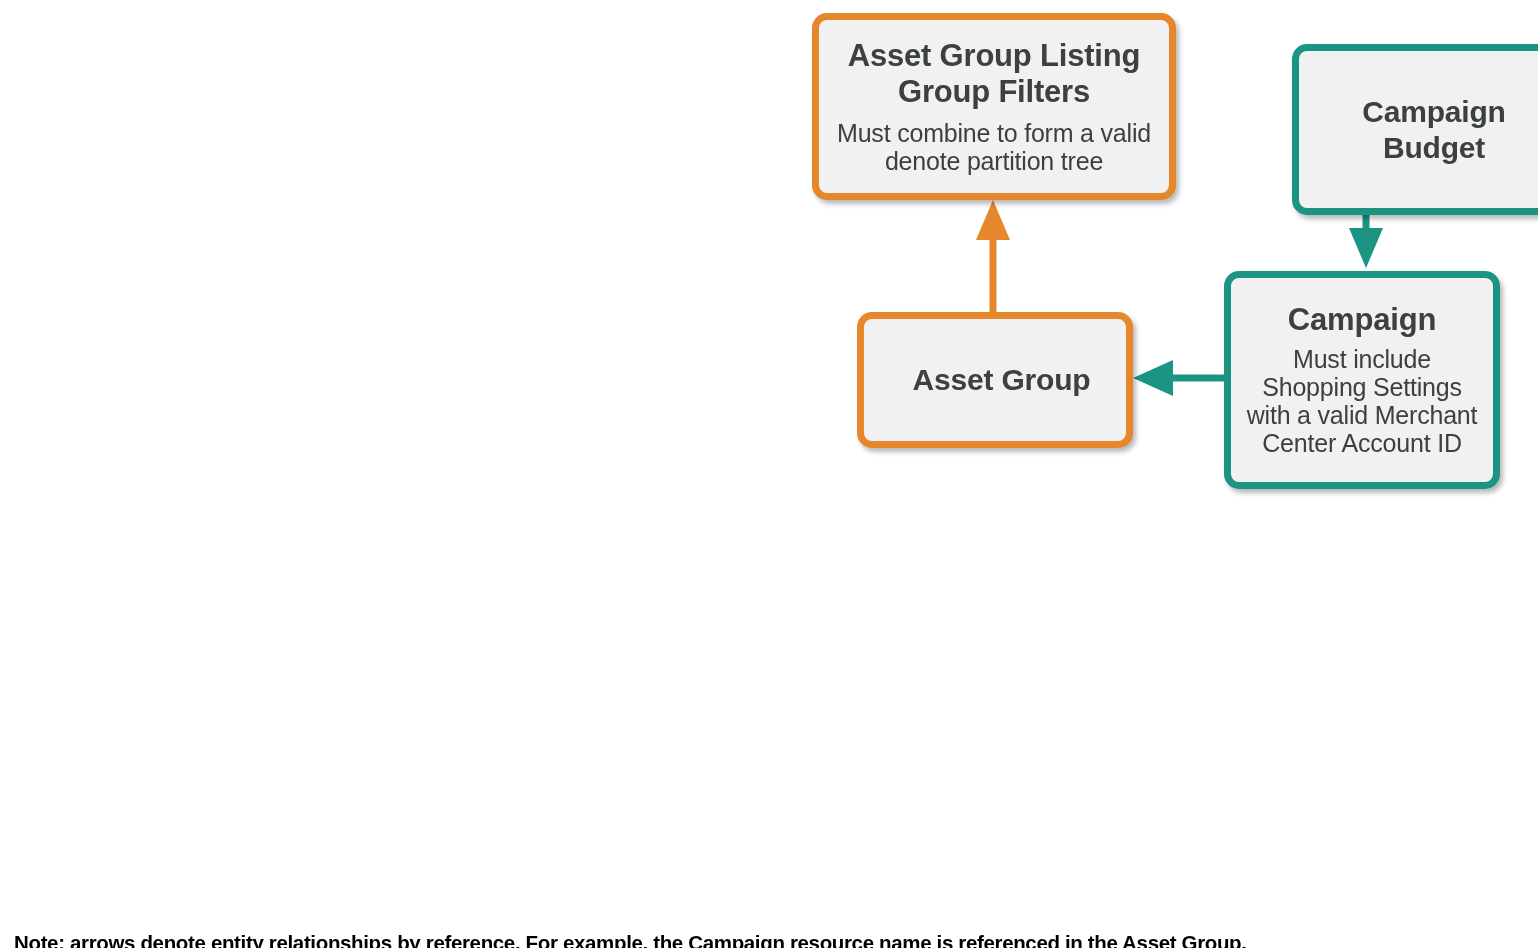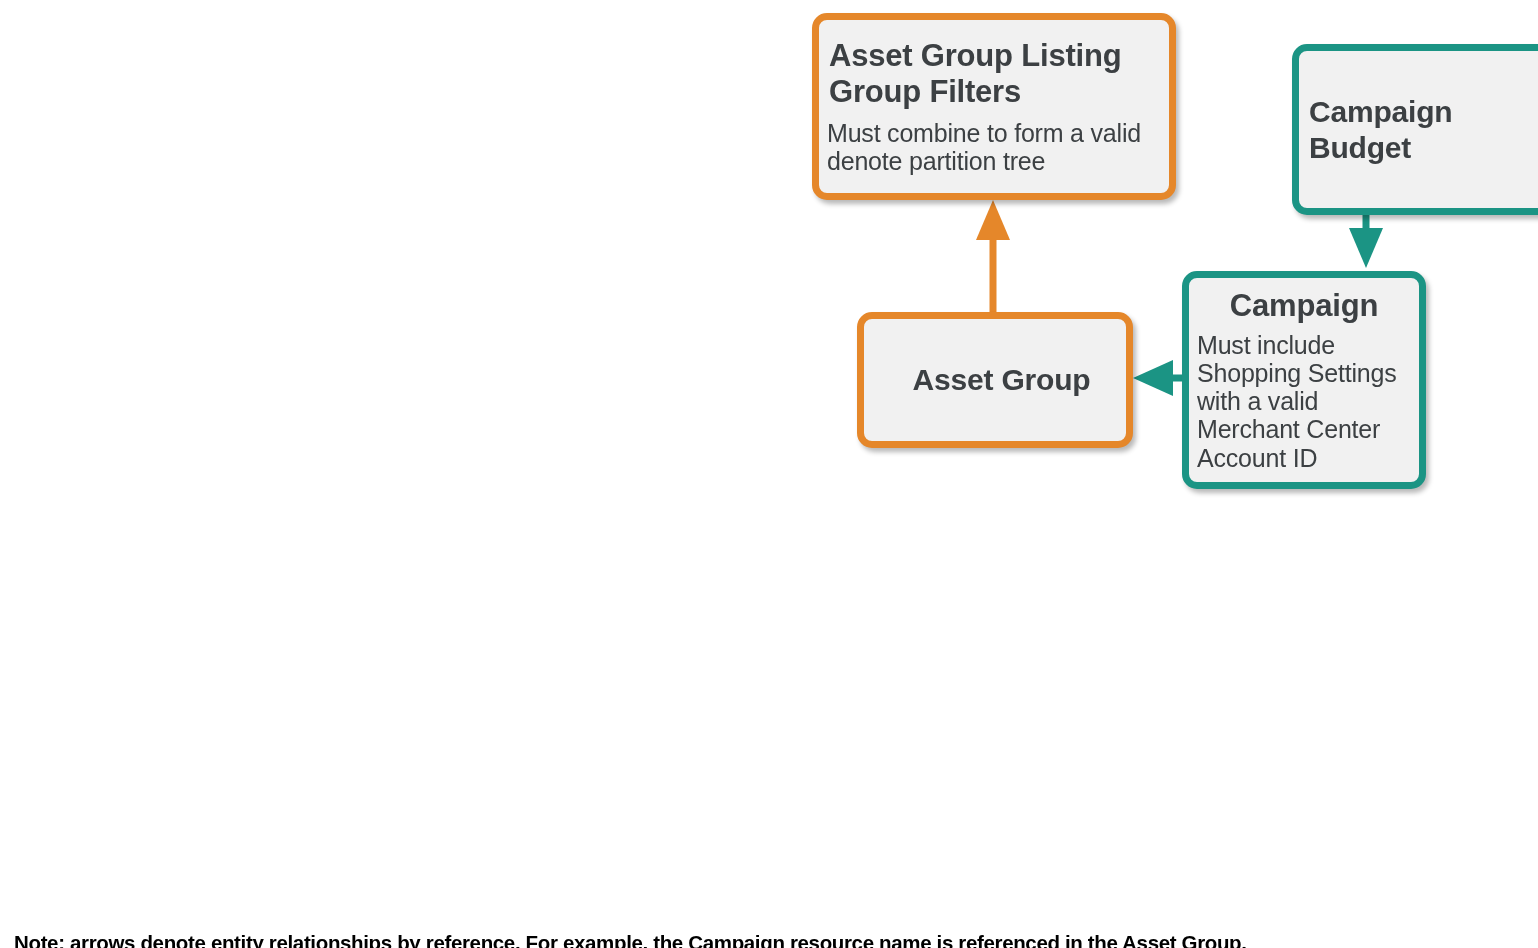--- a/index.html
+++ b/index.html
@@ -40,21 +40,21 @@
     position: absolute;
     box-sizing: border-box;
     background: #f1f1f1;
     border-style: solid;
     border-width: 7px;
     border-radius: 15px;
     display: flex;
     flex-direction: column;
     align-items: center;
     justify-content: center;
-    text-align: left;
+    text-align: center;
     box-shadow: 3px 4px 5px rgba(0,0,0,0.28);
     z-index: 5;
   }
   .node.orange { border-color: #E5872A; }
   .node.teal   { border-color: #1B9484; }
 
   .node-title {
     color: #3c4043;
     font-weight: bold;
     font-size: 30px;
@@ -81,21 +81,21 @@
 
   #node-asset-group {
     left: 857px;  top: 312px;  width: 276px;  height: 136px; padding-left: 13px;
   }
 
   #node-campaign-budget {
     left: 1292px; top: 44px;  width: 284px;  height: 171px;
   }
 
   #node-campaign {
-    left: 1182px; top: 271px; width: 244px;  height: 218px;
+    left: 1224px; top: 271px; width: 276px;  height: 218px;
   }
   #node-campaign .node-title { font-size: 31px; }
   #node-campaign .node-sub   { font-size: 25px; line-height: 1.13; }
 
   
   #footer-note {
     position: absolute;
     left: 14px;
     top: 915px;
     font-size: 20.5px;

